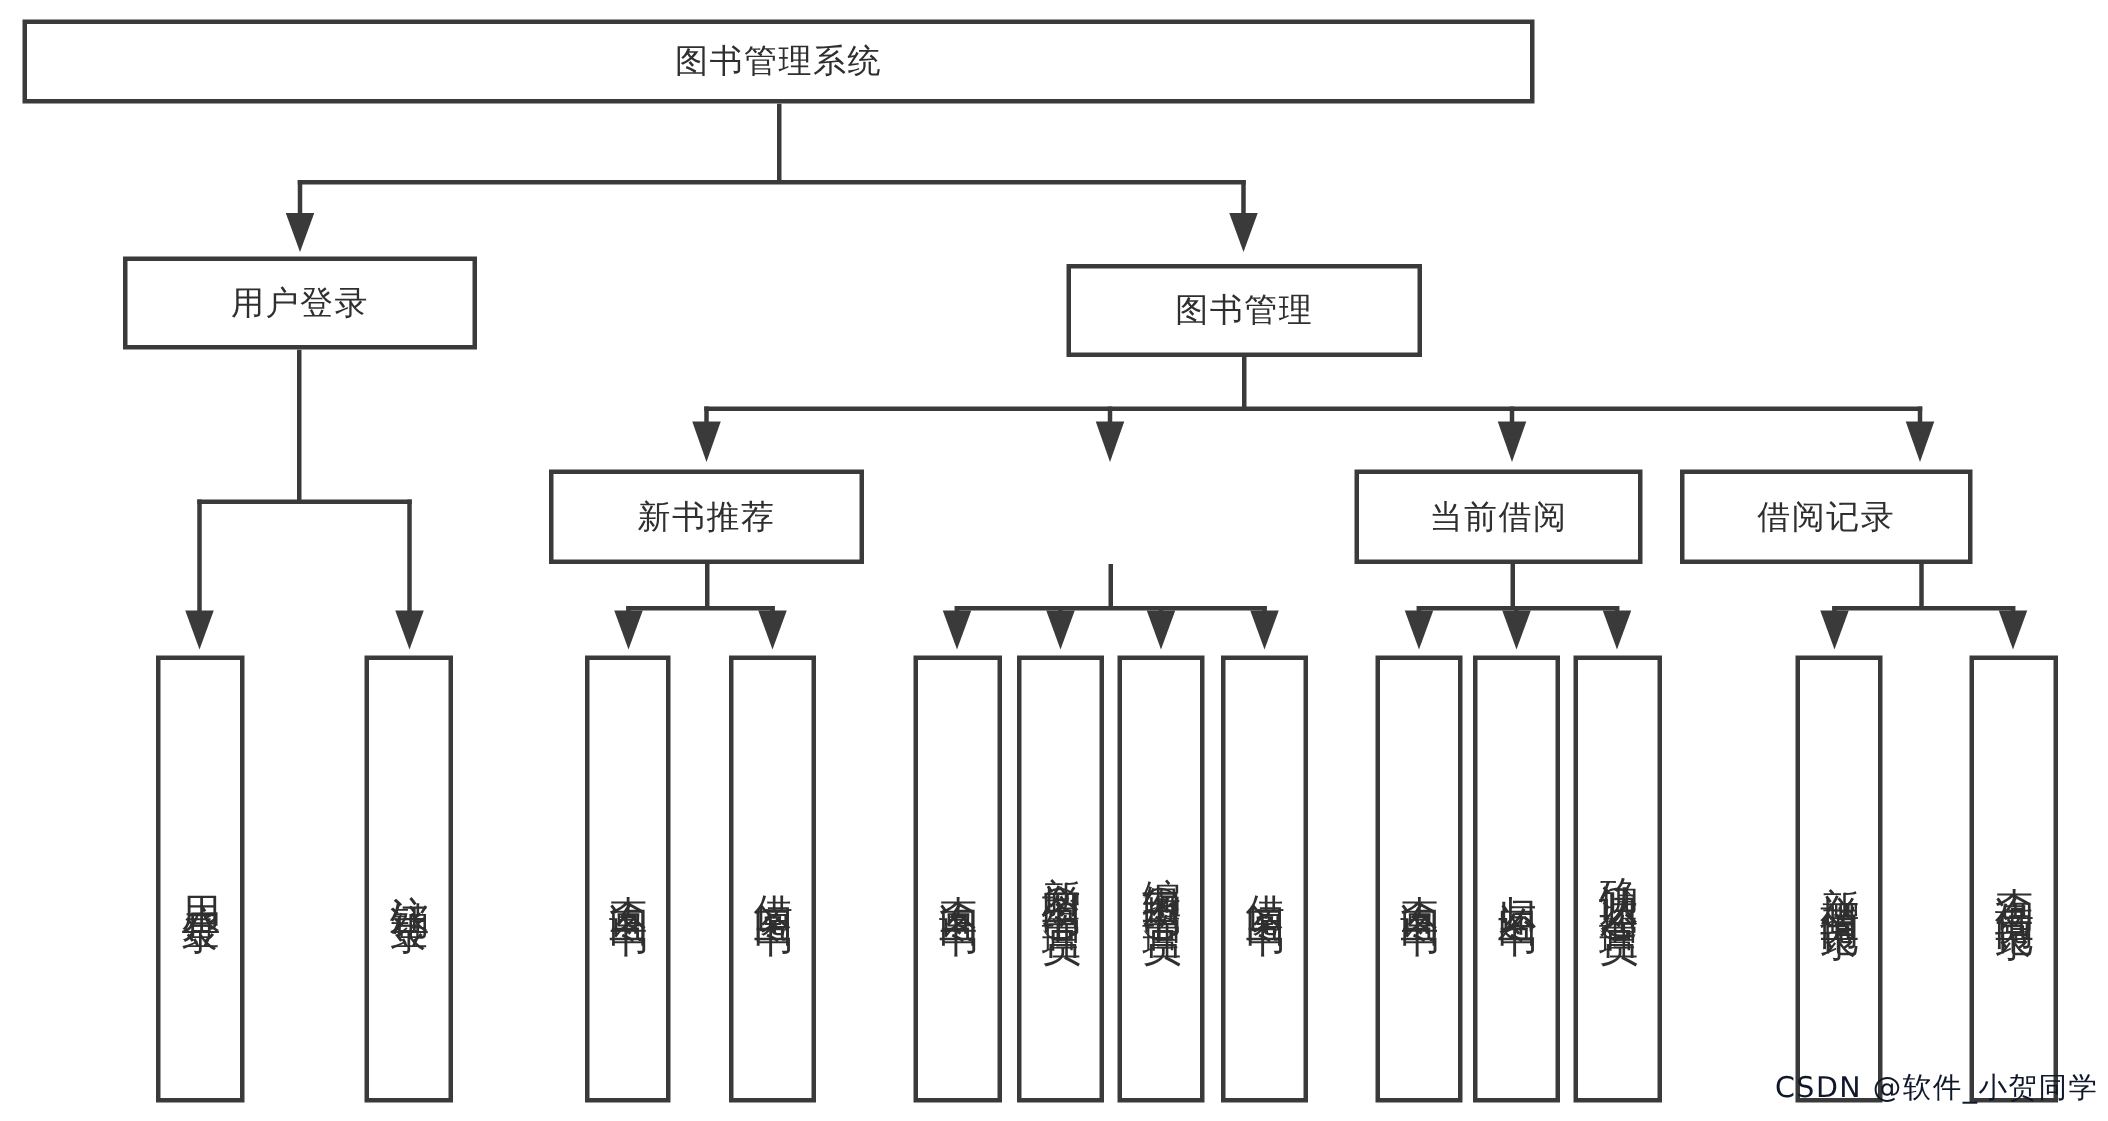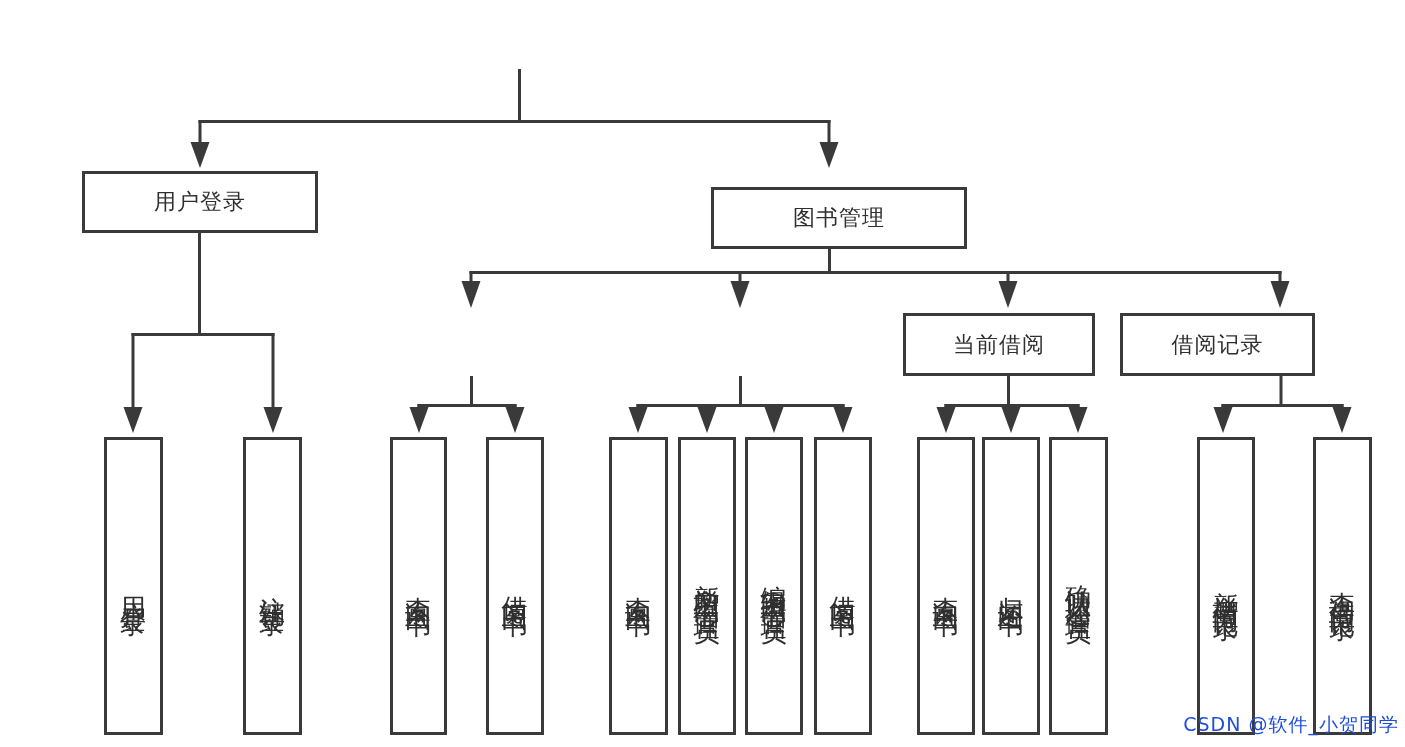--- a/index.html
+++ b/index.html
@@ -12,21 +12,21 @@
     position:absolute; background:#ffffff; border:3px solid #3a3a3a; box-sizing:border-box;
     display:flex; align-items:center; justify-content:center;
   }
   .h { font-size:22px; letter-spacing:1px; white-space:nowrap; }
   .v {
     writing-mode:vertical-rl; text-orientation:mixed;
     font-size:26px; letter-spacing:5px; line-height:1;
   }
   .watermark {
     position:absolute; top:712px; right:6px; font-size:19px; letter-spacing:1px;
-    color:#1d4ed8; z-index:5; white-space:nowrap;
+    color:#0f172a; z-index:5; white-space:nowrap;
   }
 </style>
 </head>
 <body>
 
 <div class="canvas">
 
   <svg class="connectors" viewBox="0 0 1405 747" xmlns="http://www.w3.org/2000/svg">
     <g stroke="#3a3a3a" stroke-width="3" fill="none">
 
@@ -90,24 +90,26 @@
       <polygon points="764.5,407 783.5,407 774,433"></polygon>
       <polygon points="833.5,407 852.5,407 843,433"></polygon>
       <polygon points="936.5,407 955.5,407 946,433"></polygon>
       <polygon points="1001.5,407 1020.5,407 1011,433"></polygon>
       <polygon points="1068.5,407 1087.5,407 1078,433"></polygon>
       <polygon points="1213.5,407 1232.5,407 1223,433"></polygon>
       <polygon points="1332.5,407 1351.5,407 1342,433"></polygon>
     </g>
   </svg>
 
+  <div class="box h" style="left:15px;top:13px;width:1008px;height:56px">图书管理系统</div>
 
   <div class="box h" style="left:82px;top:171px;width:236px;height:62px">用户登录</div>
-  <div class="box h" style="left:711px;top:187px;width:256px;height:62px">图书管理</div>
+  <div class="box h" style="left:711px;top:176px;width:237px;height:62px">图书管理</div>
 
+  <div class="box h" style="left:366px;top:313px;width:210px;height:63px">新书推荐</div>
   <div class="box h" style="left:903px;top:313px;width:192px;height:63px">当前借阅</div>
   <div class="box h" style="left:1120px;top:313px;width:195px;height:63px">借阅记录</div>
 
   <div class="box v" style="left:104px;top:437px;width:59px;height:298px">用户登录</div>
   <div class="box v" style="left:243px;top:437px;width:59px;height:298px">注销登录</div>
 
   <div class="box v" style="left:390px;top:437px;width:57px;height:298px">查询图书</div>
   <div class="box v" style="left:486px;top:437px;width:58px;height:298px">借阅图书</div>
 
   <div class="box v" style="left:609px;top:437px;width:59px;height:298px">查询图书</div>

